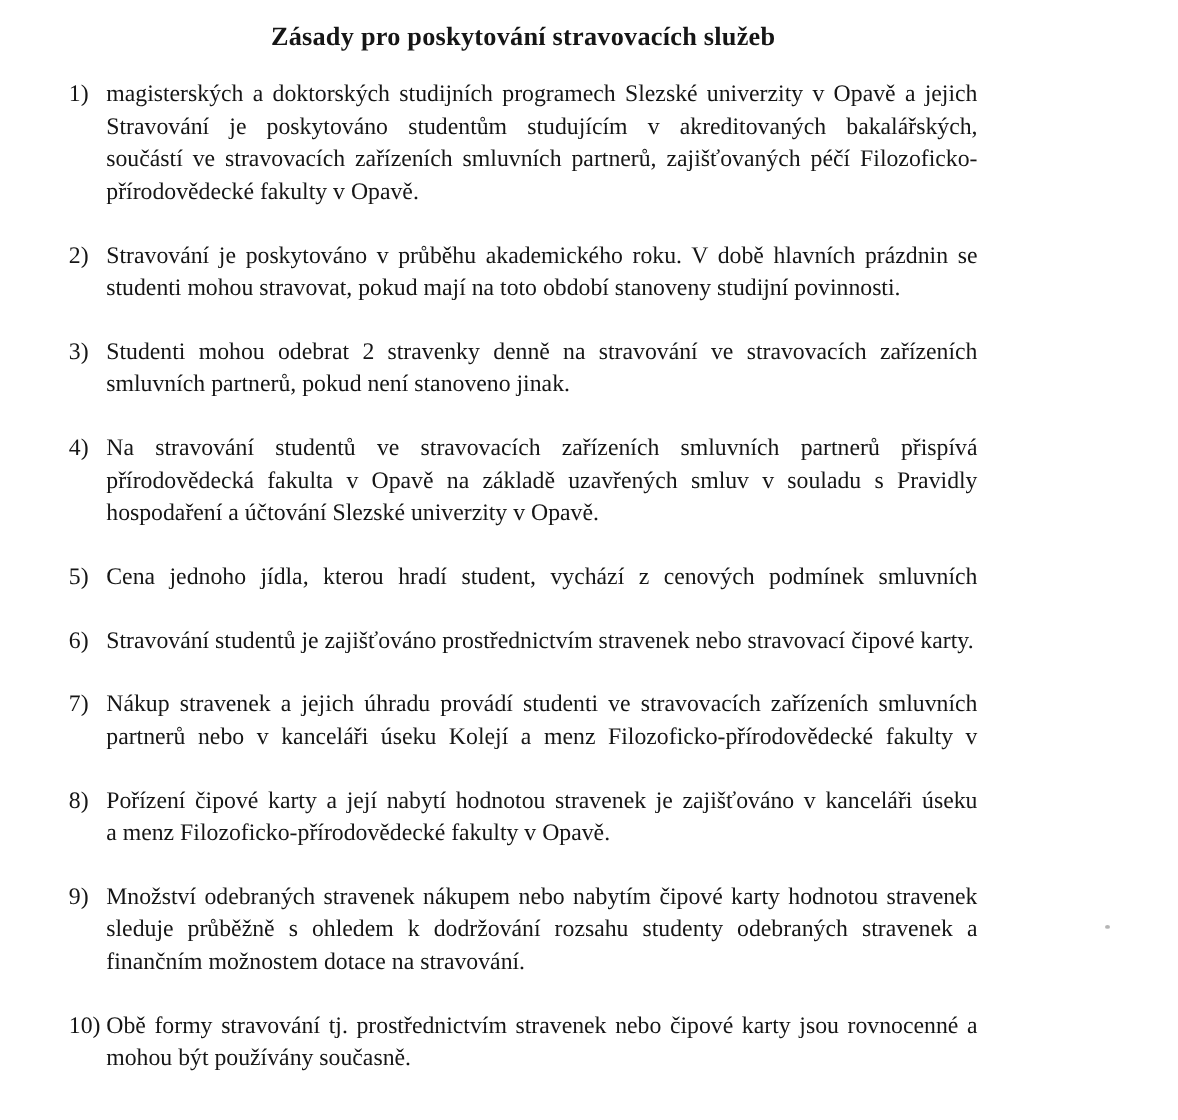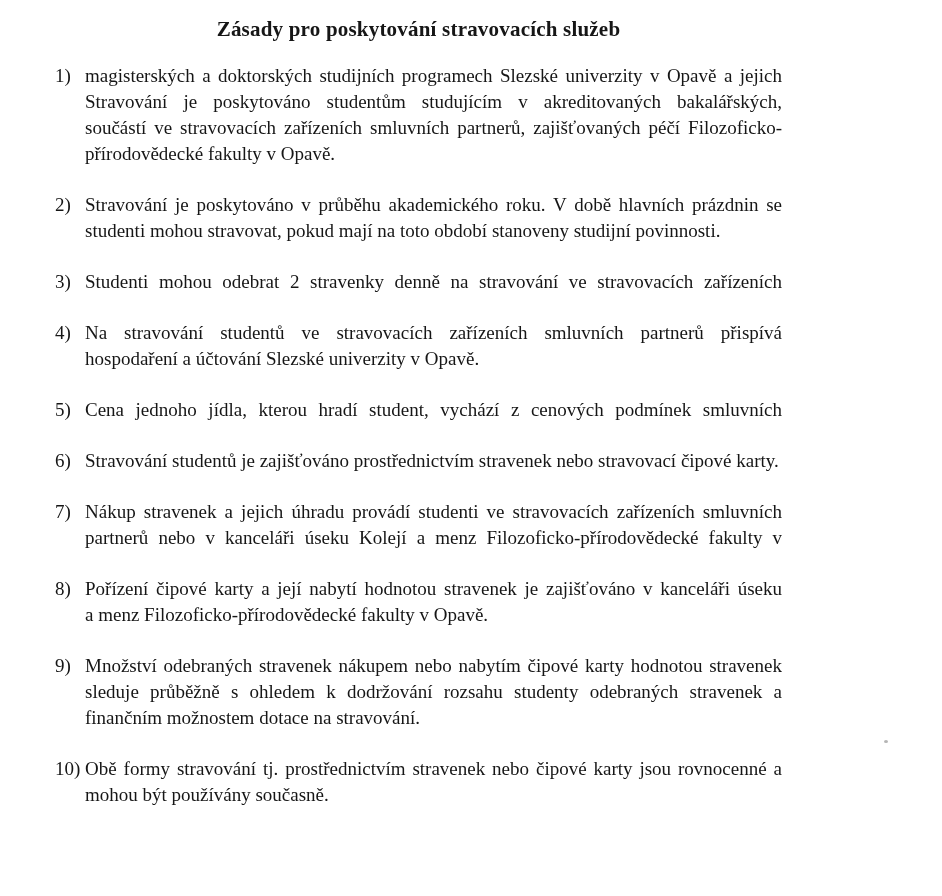--- a/index.html
+++ b/index.html
@@ -86,27 +86,29 @@
       <div class="text">
         <div class="line">Stravování je poskytováno v průběhu akademického roku. V době hlavních prázdnin se</div>
         <div class="line last">studenti mohou stravovat, pokud mají na toto období stanoveny studijní povinnosti.</div>
       </div>
     </li>
 
     <li class="item">
       <span class="num">3)</span>
       <div class="text">
         <div class="line">Studenti mohou odebrat 2 stravenky denně na stravování ve stravovacích zařízeních</div>
+        <div class="line last">smluvních partnerů, pokud není stanoveno jinak.</div>
       </div>
     </li>
 
     <li class="item">
       <span class="num">4)</span>
       <div class="text">
         <div class="line">Na stravování studentů ve stravovacích zařízeních smluvních partnerů přispívá Filozoficko-</div>
+        <div class="line">přírodovědecká fakulta v Opavě na základě uzavřených smluv v souladu s Pravidly</div>
         <div class="line last">hospodaření a účtování Slezské univerzity v Opavě.</div>
       </div>
     </li>
 
     <li class="item">
       <span class="num">5)</span>
       <div class="text">
         <div class="line">Cena jednoho jídla, kterou hradí student, vychází z cenových podmínek smluvních partnerů,</div>
       </div>
     </li>

